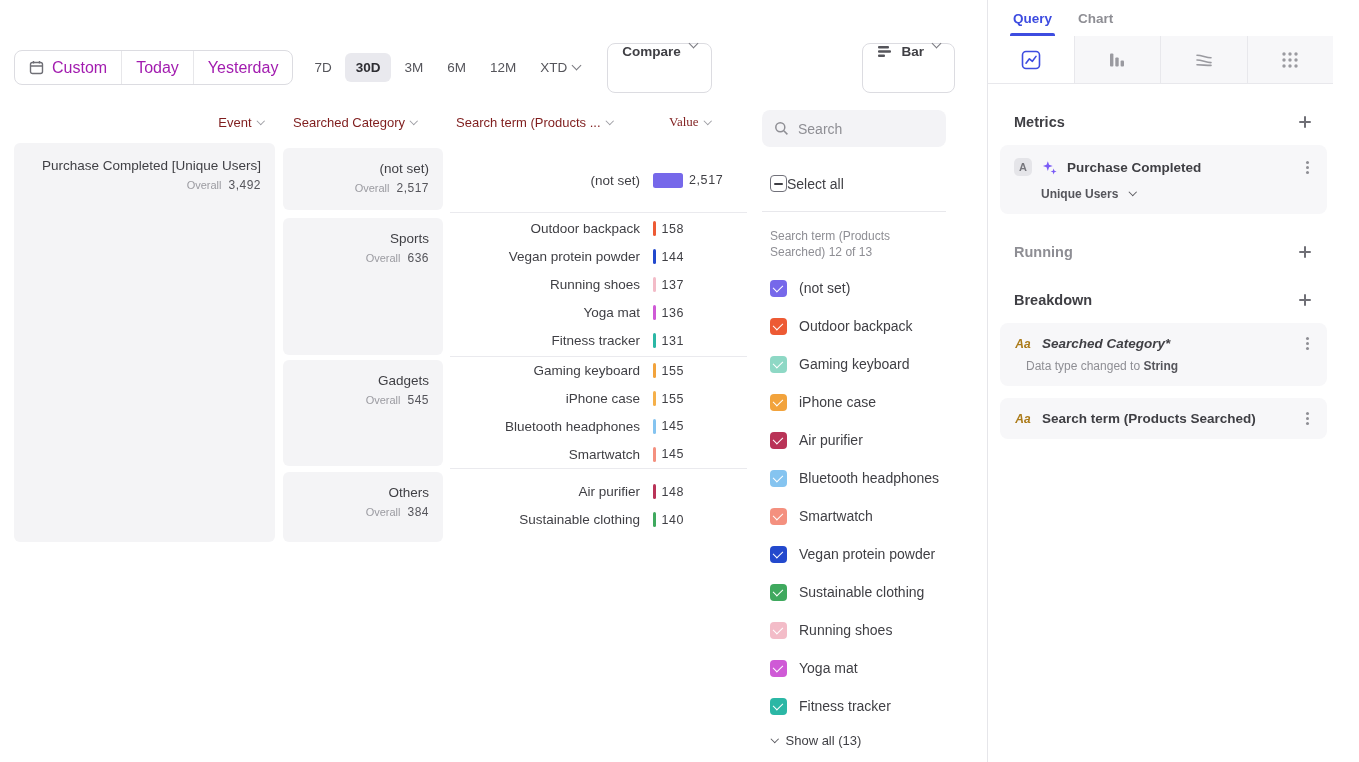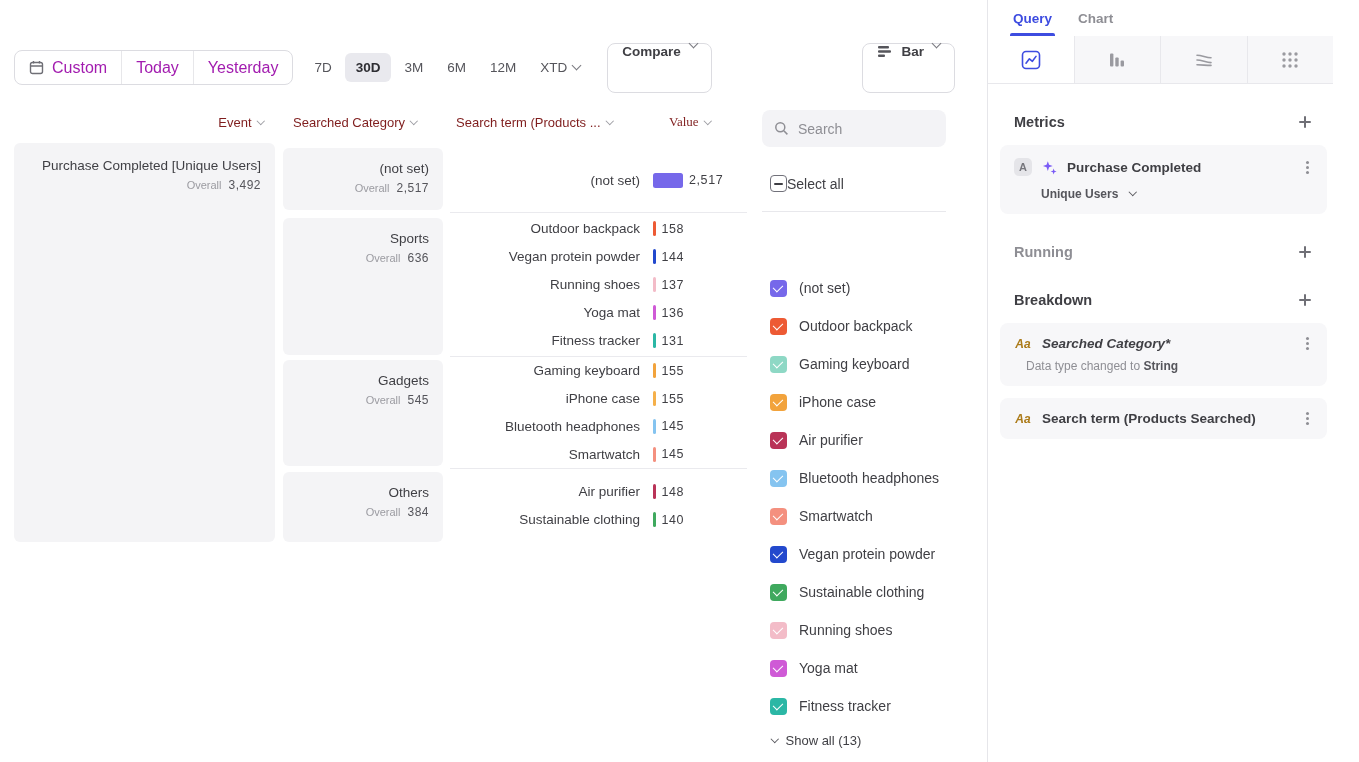--- a/index.html
+++ b/index.html
@@ -299,20 +299,21 @@
       <input type="text" placeholder="Search" style="">
     </div>
 
     <div class="select-all">
       <span class="cb-ind"></span>
       <span>Select all</span>
     </div>
 
     <div class="legend-divider"></div>
 
+    <div class="group-label">Search term (Products Searched) 12 of 13</div>
 
     <div class="legend-items" id="legendItems">
         <div class="legend-item">
           <span class="cb" style="background: rgb(118, 104, 234);"></span>
           <span class="lbl">(not set)</span>
         </div>
         <div class="legend-item">
           <span class="cb" style="background: rgb(237, 90, 52);"></span>
           <span class="lbl">Outdoor backpack</span>
         </div>

